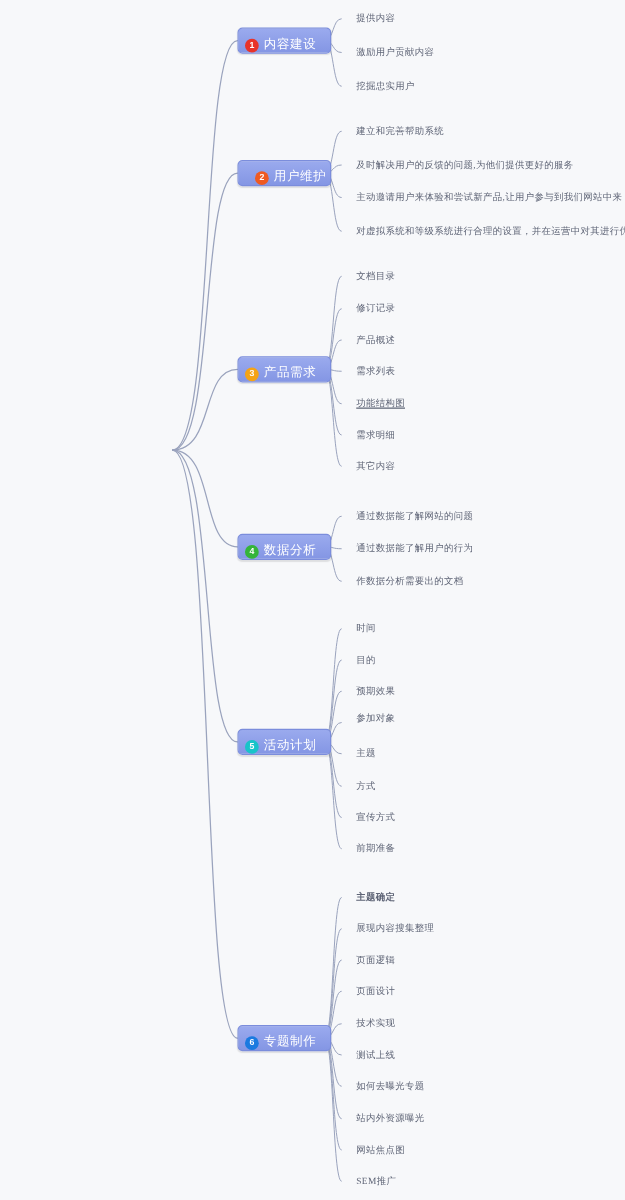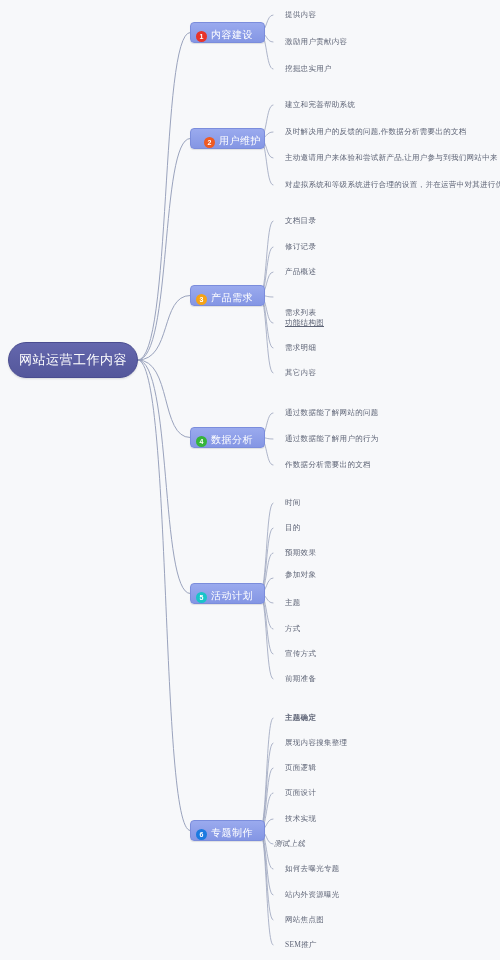--- a/index.html
+++ b/index.html
@@ -135,47 +135,44 @@
       <path d="M 260 830.5 C 267.15 830.5, 265.85 743, 273 743" fill="none" stroke="#9aa3bd" stroke-width="0.8" stroke-linecap="round"></path>
       <path d="M 260 830.5 C 267.15 830.5, 265.85 768, 273 768" fill="none" stroke="#9aa3bd" stroke-width="0.8" stroke-linecap="round"></path>
       <path d="M 260 830.5 C 267.15 830.5, 265.85 793, 273 793" fill="none" stroke="#9aa3bd" stroke-width="0.8" stroke-linecap="round"></path>
       <path d="M 260 830.5 C 267.15 830.5, 265.85 819, 273 819" fill="none" stroke="#9aa3bd" stroke-width="0.8" stroke-linecap="round"></path>
       <path d="M 260 830.5 C 267.15 830.5, 265.85 844, 273 844" fill="none" stroke="#9aa3bd" stroke-width="0.8" stroke-linecap="round"></path>
       <path d="M 260 830.5 C 267.15 830.5, 265.85 869, 273 869" fill="none" stroke="#9aa3bd" stroke-width="0.8" stroke-linecap="round"></path>
       <path d="M 260 830.5 C 267.15 830.5, 265.85 895, 273 895" fill="none" stroke="#9aa3bd" stroke-width="0.8" stroke-linecap="round"></path>
       <path d="M 260 830.5 C 267.15 830.5, 265.85 920, 273 920" fill="none" stroke="#9aa3bd" stroke-width="0.8" stroke-linecap="round"></path>
       <path d="M 260 830.5 C 267.15 830.5, 265.85 945, 273 945" fill="none" stroke="#9aa3bd" stroke-width="0.8" stroke-linecap="round"></path>
     </svg>
-  <div class="node root-node">
-    <span class="root-label">网站运营工作内容</span>
-  </div>
   <div id="branch-layer">
       <div class="node branch-node" style="left: 190px; top: 22px;">
         <span class="badge" style="background: rgb(232, 51, 42);">1</span>
         <span class="branch-label">内容建设</span>
       </div>
       <div class="leaf" style="left: 285px; top: 10px;">提供内容</div>
       <div class="leaf" style="left: 285px; top: 37px;">激励用户贡献内容</div>
       <div class="leaf" style="left: 285px; top: 64px;">挖掘忠实用户</div>
       <div class="node branch-node" style="left: 190px; top: 128px; padding-left: 13px;">
         <span class="badge" style="background: rgb(239, 90, 33);">2</span>
         <span class="branch-label">用户维护</span>
       </div>
       <div class="leaf" style="left: 285px; top: 100px;">建立和完善帮助系统</div>
-      <div class="leaf" style="left: 285px; top: 127px;">及时解决用户的反馈的问题,作数据分析需要出的文档</div>
+      <div class="leaf" style="left: 285px; top: 127px;">及时解决用户的反馈的问题,为他们提供更好的服务</div>
       <div class="leaf" style="left: 285px; top: 153px;">主动邀请用户来体验和尝试新产品,让用户参与到我们网站中来</div>
       <div class="leaf" style="left: 285px; top: 180px;">对虚拟系统和等级系统进行合理的设置，并在运营中对其进行优化改进</div>
       <div class="node branch-node" style="left: 190px; top: 285px;">
         <span class="badge" style="background: rgb(245, 163, 22);">3</span>
         <span class="branch-label">产品需求</span>
       </div>
       <div class="leaf" style="left: 285px; top: 216px;">文档目录</div>
       <div class="leaf" style="left: 285px; top: 242px;">修订记录</div>
       <div class="leaf" style="left: 285px; top: 267px;">产品概述</div>
-      <div class="leaf" style="left: 285px; top: 292px; margin-top: 16px;">需求列表</div>
+      <div class="leaf" style="left: 285px; top: 292px;">需求列表</div>
       <div class="leaf" style="left: 285px; top: 318px; text-decoration: underline;">功能结构图</div>
       <div class="leaf" style="left: 285px; top: 343px;">需求明细</div>
       <div class="leaf" style="left: 285px; top: 368px;">其它内容</div>
       <div class="node branch-node" style="left: 190px; top: 427px;">
         <span class="badge" style="background: rgb(53, 180, 58);">4</span>
         <span class="branch-label">数据分析</span>
       </div>
       <div class="leaf" style="left: 285px; top: 408px;">通过数据能了解网站的问题</div>
       <div class="leaf" style="left: 285px; top: 434px;">通过数据能了解用户的行为</div>
       <div class="leaf" style="left: 285px; top: 460px;">作数据分析需要出的文档</div>
@@ -193,19 +190,19 @@
       <div class="leaf" style="left: 285px; top: 674px;">前期准备</div>
       <div class="node branch-node" style="left: 190px; top: 820px;">
         <span class="badge" style="background: rgb(26, 122, 224);">6</span>
         <span class="branch-label">专题制作</span>
       </div>
       <div class="leaf" style="left: 285px; top: 713px; font-weight: bold;">主题确定</div>
       <div class="leaf" style="left: 285px; top: 738px;">展现内容搜集整理</div>
       <div class="leaf" style="left: 285px; top: 763px;">页面逻辑</div>
       <div class="leaf" style="left: 285px; top: 788px;">页面设计</div>
       <div class="leaf" style="left: 285px; top: 814px;">技术实现</div>
-      <div class="leaf" style="left: 274px; top: 839px; font-style: italic;">测试上线</div>
+      <div class="leaf" style="left: 285px; top: 839px;">测试上线</div>
       <div class="leaf" style="left: 285px; top: 864px;">如何去曝光专题</div>
       <div class="leaf" style="left: 285px; top: 890px;">站内外资源曝光</div>
       <div class="leaf" style="left: 285px; top: 915px;">网站焦点图</div>
       <div class="leaf" style="left: 285px; top: 940px;">SEM推广</div>
     </div>
 </div>
 
 </body></html>

